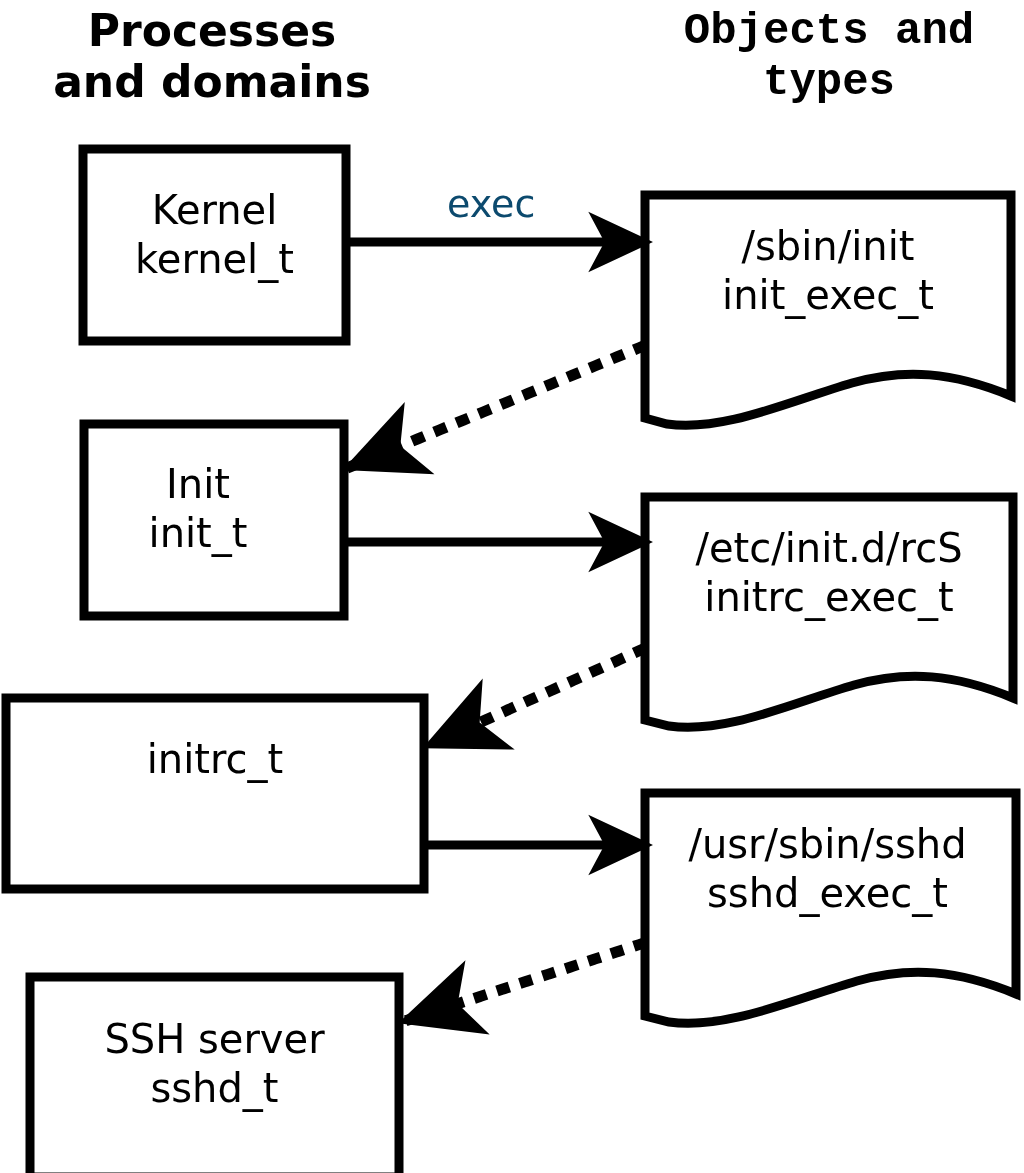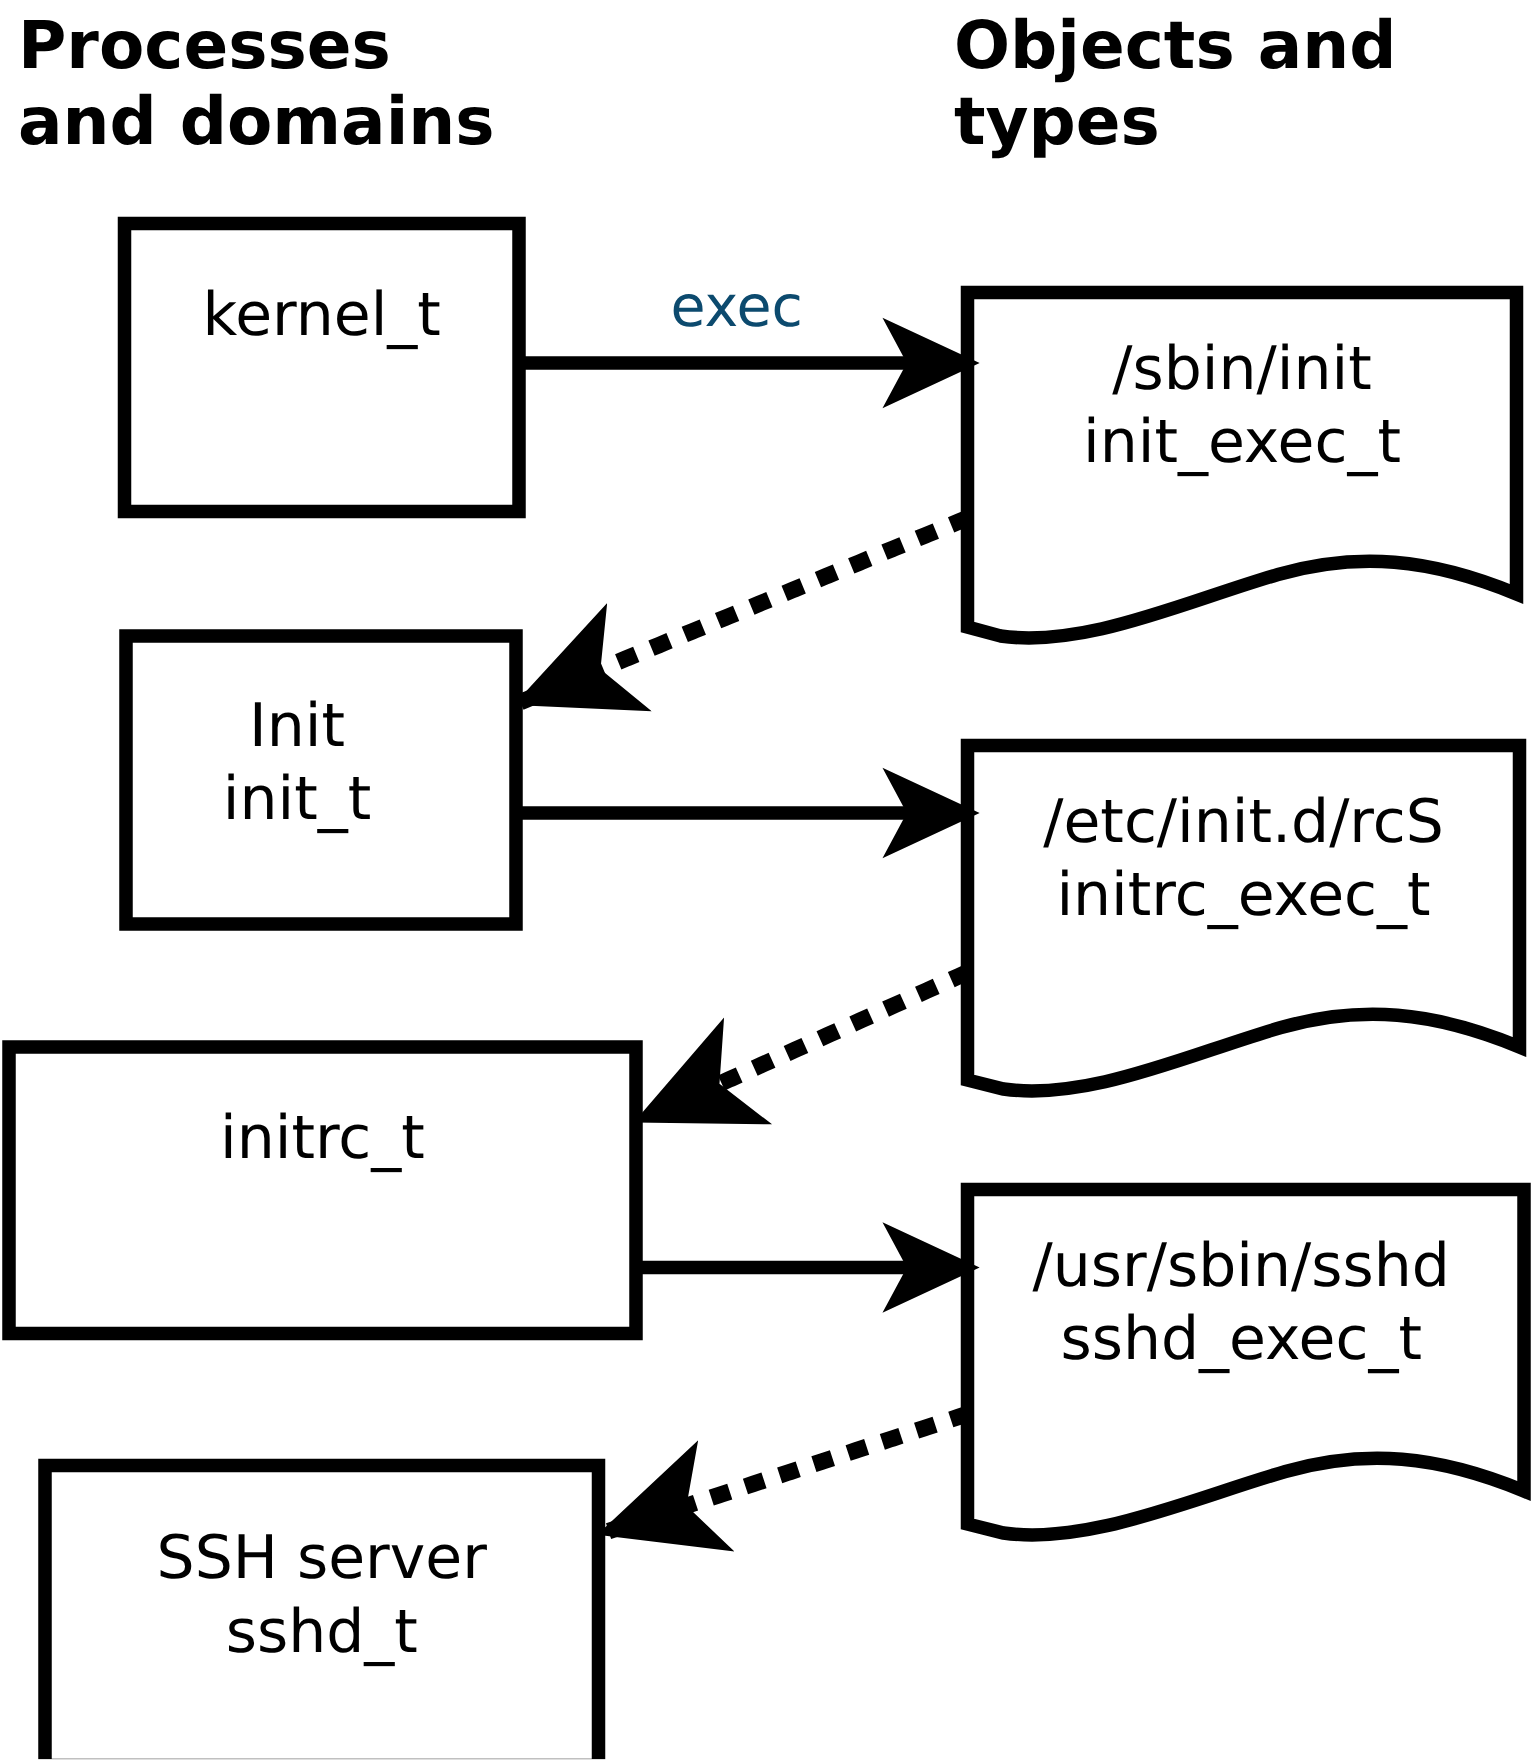--- a/index.html
+++ b/index.html
@@ -19,29 +19,30 @@
   }
   svg.canvas {
     position: absolute;
     top: 0;
     left: 0;
     width: 1024px;
     height: 1173px;
   }
   .col-header {
     position: absolute;
+    text-align: center;
     font-weight: bold;
     font-size: 44px;
     line-height: 1.15;
     color: #000000;
     white-space: pre-line;
     font-family: "DejaVu Sans", "Liberation Sans", sans-serif;
   }
   #header-left  { left: 12px;  top: 6px;  width: 400px; }
-  #header-right { left: 636px; top: 6px;  width: 386px; }
+  #header-right { left: 636px; top: 6px;  width: 386px; font-family: Liberation Mono, monospace; }
 
   .node-label {
     position: absolute;
     text-align: center;
     color: #000000;
     font-size: 40px;
     line-height: 1.22;
     font-family: "DejaVu Sans", "Liberation Sans", sans-serif;
     pointer-events: none;
   }
@@ -106,20 +107,21 @@
     <line x1="346" y1="542" x2="645" y2="542" stroke="#000000" stroke-width="9" marker-end="url(#arrow-solid)"></line>
 
     <line x1="641" y1="650" x2="432" y2="744" stroke="#000000" stroke-width="11" stroke-dasharray="2 22" stroke-linecap="square" marker-end="url(#arrow-dotted)"></line>
 
     <line x1="424" y1="845" x2="645" y2="845" stroke="#000000" stroke-width="9" marker-end="url(#arrow-solid)"></line>
 
     <line x1="641" y1="944" x2="408" y2="1020" stroke="#000000" stroke-width="11" stroke-dasharray="2 22" stroke-linecap="square" marker-end="url(#arrow-dotted)"></line>
   </svg>
 
   <div class="node-label" style="left:83px; top:186px; width:263px;">
+    <span class="l1">Kernel</span>
     <span class="l2">kernel_t</span>
   </div>
 
   <div class="node-label" style="left:68px; top:460px; width:260px;">
     <span class="l1">Init</span>
     <span class="l2">init_t</span>
   </div>
 
   <div class="node-label" style="left:6px; top:735px; width:418px;">
     <span class="l2">initrc_t</span>

